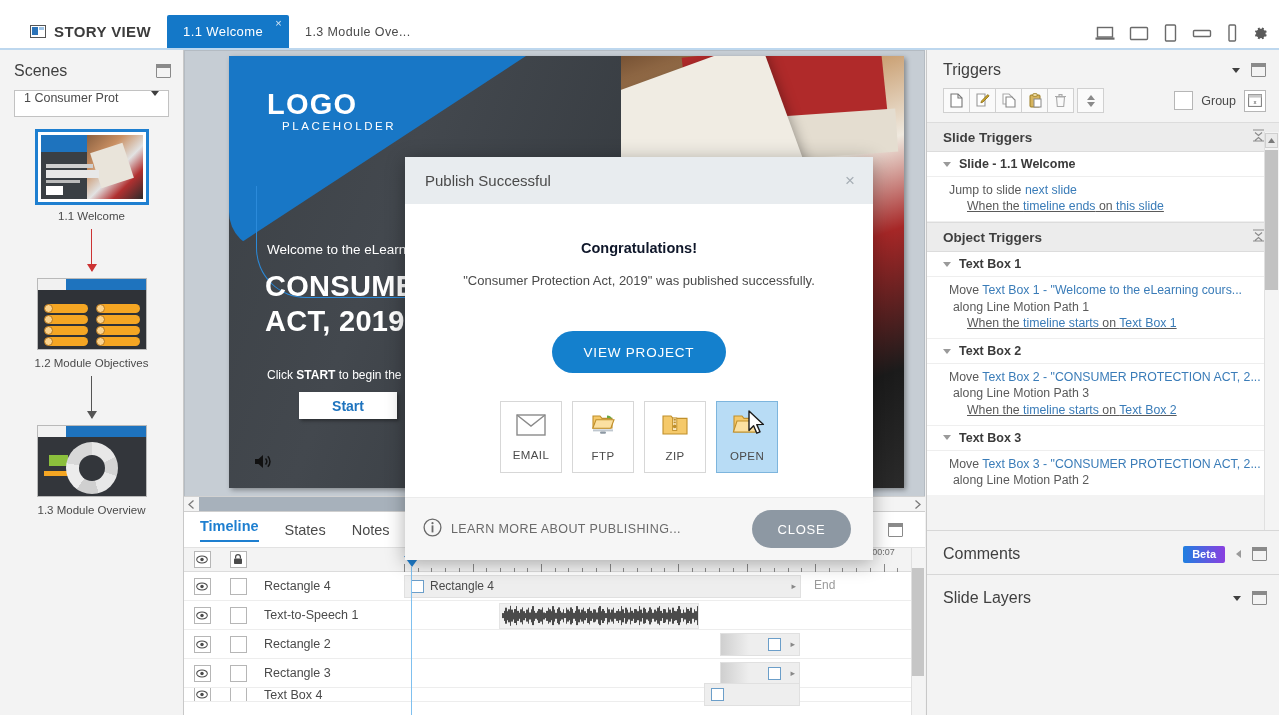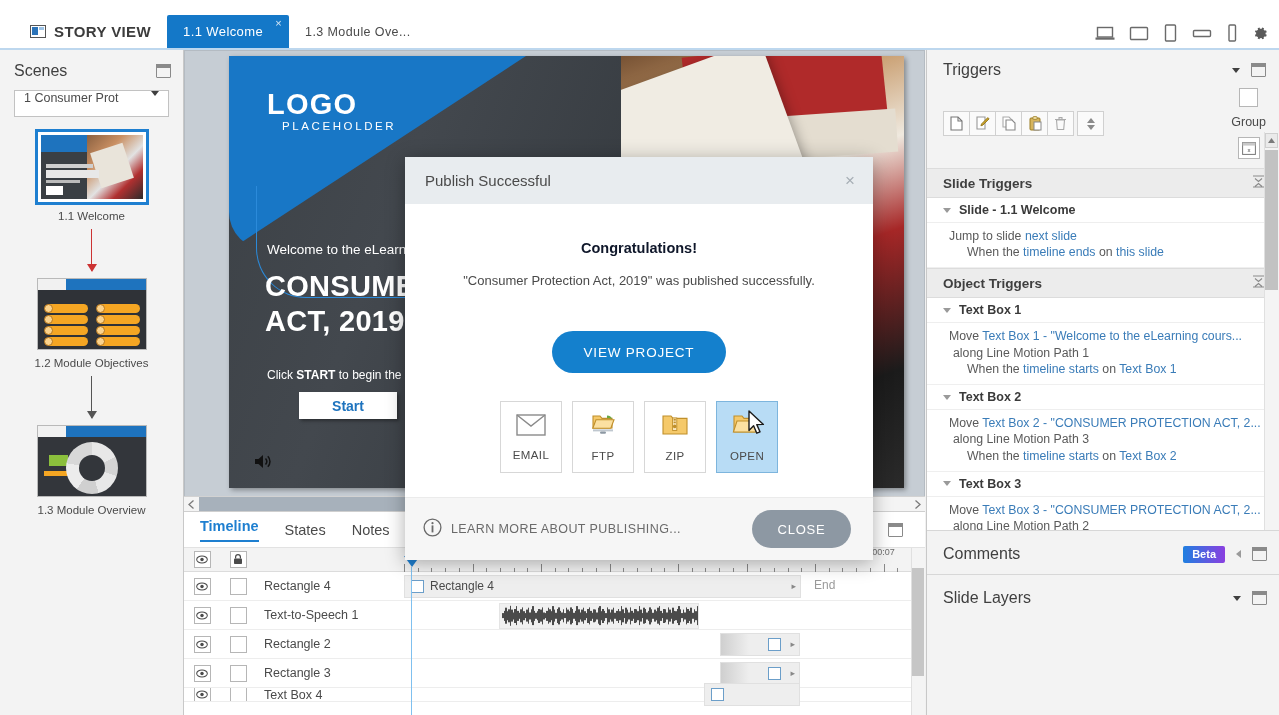--- a/index.html
+++ b/index.html
@@ -188,35 +188,35 @@
     background:#f3f3f3;border-left:1px solid #c8c8c8;overflow:hidden;
   }
   .rp-head{display:flex;justify-content:space-between;padding:11px 13px 9px 16px;}
   .rp-title{font-size:16px;color:#3f3f3f;}
   .rp-head-icons{display:flex;align-items:center;gap:11px;}
   .trig-toolbar{display:flex;align-items:center;padding:0 13px 9px 16px;gap:0;}
   .tbtn{width:27px;height:25px;border:1px solid #d0d0d0;background:#fafafa;
         display:flex;align-items:center;justify-content:center;margin-right:-1px;}
   .spin{width:27px;height:25px;border:1px solid #d0d0d0;background:#fafafa;
         display:flex;flex-direction:column;align-items:center;justify-content:center;gap:2px;margin-left:4px;}
-  .grp{display:flex;align-items:center;gap:8px;margin-left:auto;flex-direction:column;}
+  .grp{display:flex;align-items:center;gap:8px;margin-left:auto;}
   .grp-chk{width:19px;height:19px;border:1px solid #b6b6b6;background:#fff;}
   .grp-lbl{font-size:12.5px;color:#4a4a4a;}
   .xbox{width:22px;height:22px;border:1px solid #b6b6b6;background:#fff;display:flex;align-items:center;justify-content:center;}
 
   .sec-head{display:flex;align-items:center;justify-content:space-between;
      background:#ececec;border-top:1px solid #dcdcdc;border-bottom:1px solid #dcdcdc;
      padding:5px 14px 5px 16px;}
   .sec-head .st{font-size:13.5px;font-weight:bold;color:#3f3f3f;}
   .grp-head{display:flex;align-items:center;gap:8px;background:#fff;padding:5px 16px;border-bottom:1px solid #eee;}
   .grp-head .gt{font-size:12.5px;font-weight:bold;color:#3a3a3a;}
   .tri{width:0;height:0;border-left:4px solid transparent;border-right:4px solid transparent;border-top:5px solid #9a9a9a;}
   .trig-item{background:#fff;padding:5px 10px 7px 22px;border-bottom:1px solid #efefef;}
   .trig-l1{font-size:12.3px;color:#5a5a5a;line-height:1.32;}
-  .trig-l2{font-size:12.3px;color:#5a5a5a;line-height:1.32;padding-left:18px;}
+  .trig-l2{font-size:12.3px;color:#5a5a5a;line-height:1.32;padding-left:18px;text-decoration:underline;}
   .blue{color:#3a7cb8;}
   .trig-scroll{position:absolute;right:0;width:15px;background:#f4f4f4;border-left:1px solid #e0e0e0;}
   .ts-thumb{position:absolute;right:1px;width:13px;background:#c2c2c2;}
   .ts-btn{position:absolute;right:1px;width:13px;height:15px;background:#eaeaea;border:1px solid #cfcfcf;
      display:flex;align-items:center;justify-content:center;}
   .beta{background:linear-gradient(90deg,#1f7fe0,#8a3fe0);color:#fff;font-size:11px;font-weight:bold;
      padding:2px 9px 3px;border-radius:2px;}
   .modal{
     position:absolute;left:405px;top:157px;width:468px;height:403px;background:#fff;
     box-shadow:0 3px 18px rgba(0,0,0,.32);z-index:40;

